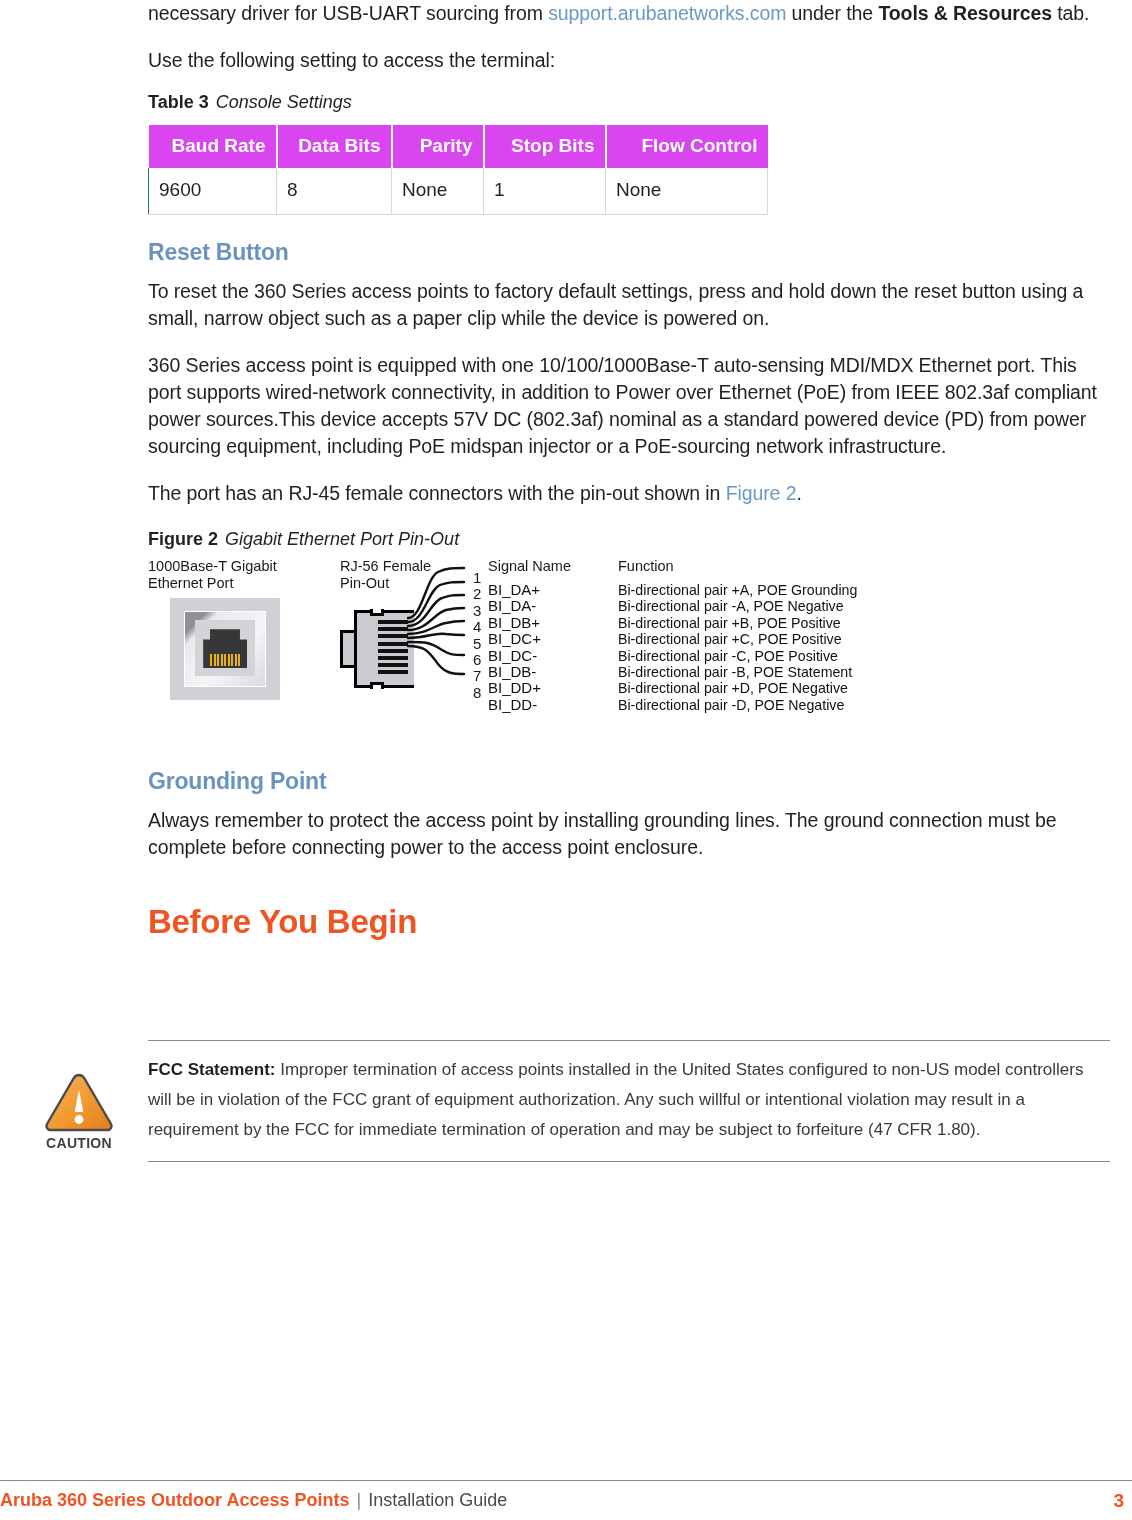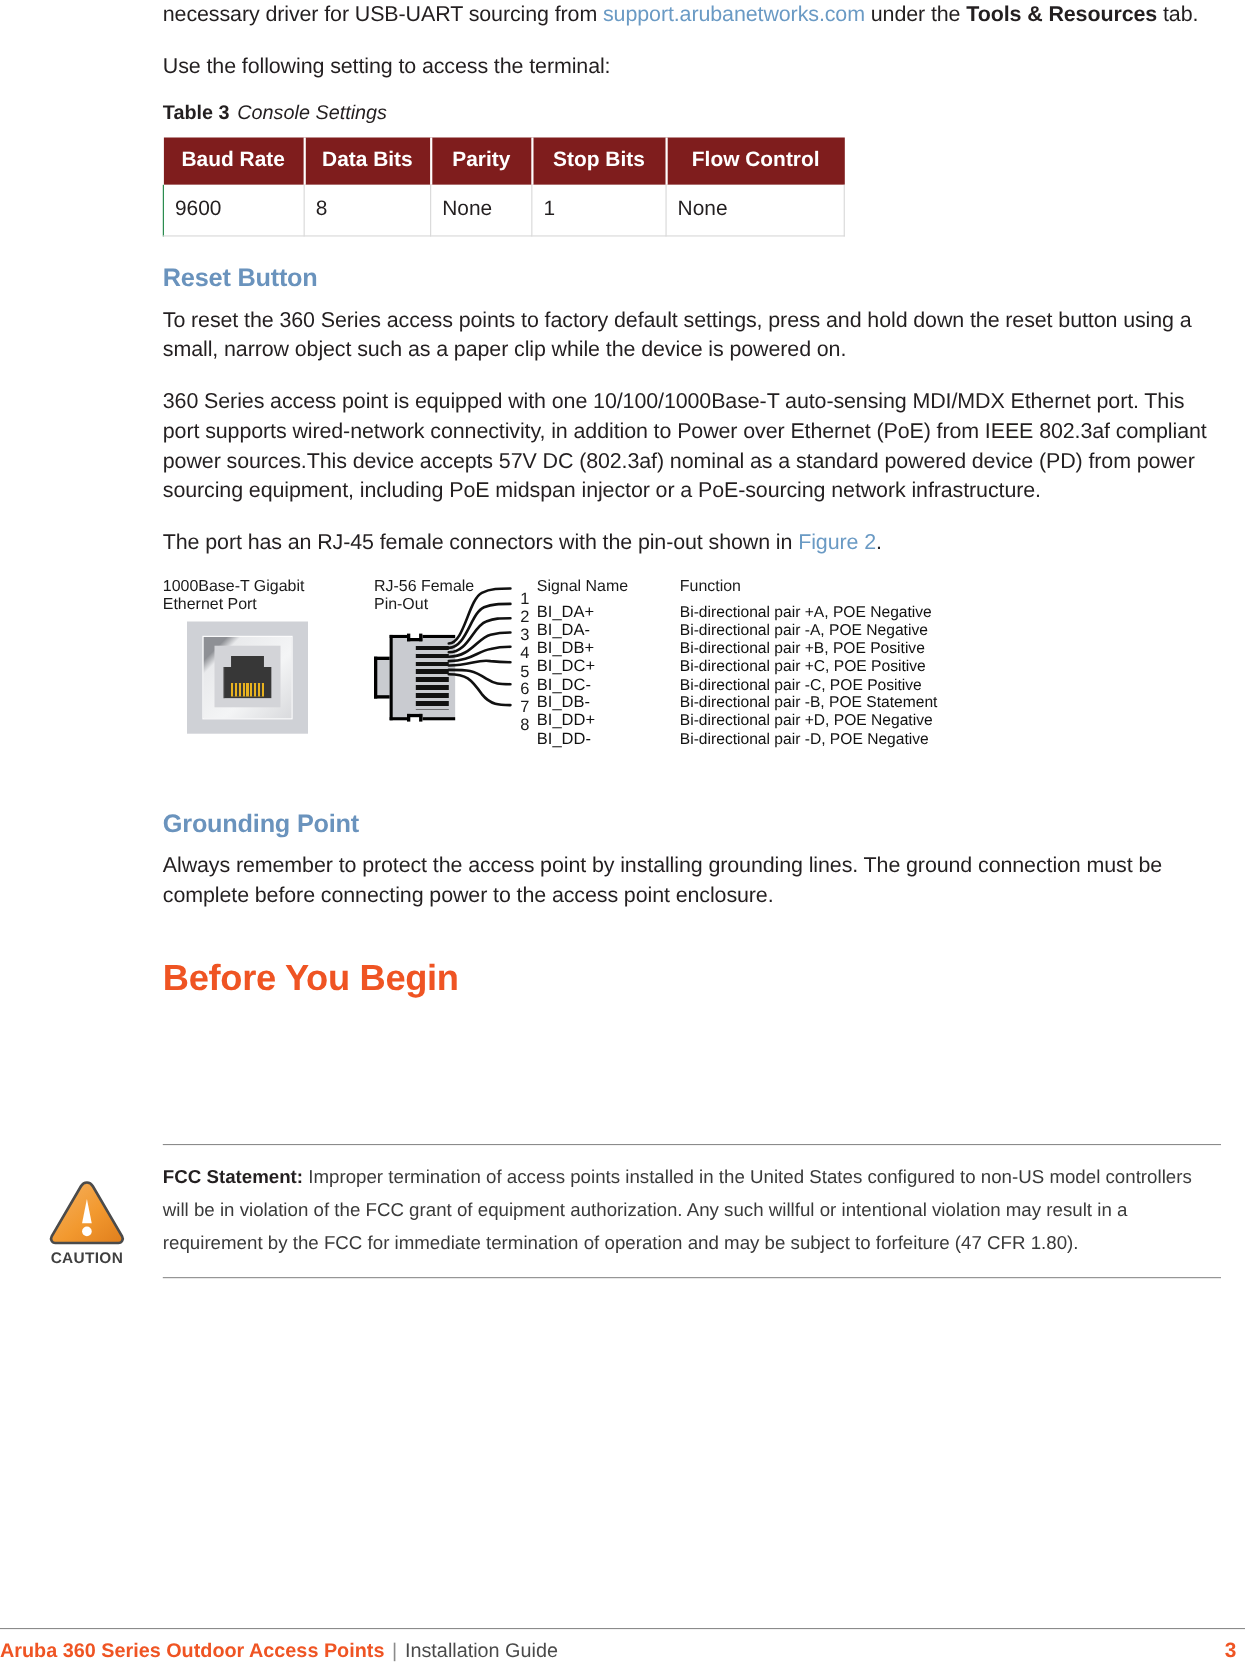--- a/index.html
+++ b/index.html
@@ -49,25 +49,25 @@
   .tbl-caption .lbl { font-weight: bold; }
   .tbl-caption .ttl { font-style: italic; padding-left: 7px; }
 
   
   table.console {
     border-collapse: collapse;
     margin: 0 0 0 0;
     table-layout: fixed;
   }
   table.console th {
-    background: #7f1d1d;
+    background: #d946ef;
     color: #ffffff;
     font-size: 19px;
     font-weight: bold;
-    text-align: center;
+    text-align: right;
     padding: 10px 10px 11px 10px;
     border-right: 2px solid #ffffff;
     vertical-align: middle;
     white-space: nowrap;
   }
   table.console th:last-child { border-right: none; }
   table.console td {
     font-size: 19px;
     color: #231f20;
     padding: 11px 10px 13px 10px;
@@ -364,20 +364,23 @@
         </tr>
       </tbody>
     </table>
 
     <h2 class="h2">Reset Button</h2>
     <p class="body">To reset the 360 Series access points to factory default settings, press and hold down the reset button using a small, narrow object such as a paper clip while the device is powered on.</p>
 
     <p class="body">360 Series access point is equipped with one 10/100/1000Base-T auto-sensing MDI/MDX Ethernet port. This port supports wired-network connectivity, in addition to Power over Ethernet (PoE) from IEEE 802.3af compliant power sources.This device accepts 57V DC (802.3af) nominal as a standard powered device (PD) from power sourcing equipment, including PoE midspan injector or a PoE-sourcing network infrastructure.</p>
     <p class="body tight"><span>The port has an RJ-45 female connectors with the pin-out shown in </span><span class="lnk">Figure 2</span><span>.</span></p>
 
+    <div class="fig-caption">
+      <span class="lbl">Figure 2</span><span class="ttl">Gigabit Ethernet Port Pin-Out</span>
+    </div>
 
     <div class="figure">
 
       <div class="fig-lbl ctr" style="left:0px; top:0px; width:160px;">
         <div>1000Base-T Gigabit</div>
         <div>Ethernet Port</div>
       </div>
 
       <div class="socket-outer">
         <div class="socket-mid">
@@ -433,21 +436,21 @@
         <div>BI_DA-</div>
         <div>BI_DB+</div>
         <div>BI_DC+</div>
         <div>BI_DC-</div>
         <div>BI_DB-</div>
         <div>BI_DD+</div>
         <div>BI_DD-</div>
       </div>
 
       <div class="fn-col">
-        <div>Bi-directional pair +A, POE Negative</div>
+        <div>Bi-directional pair +A, POE Grounding</div>
         <div>Bi-directional pair -A, POE Negative</div>
         <div>Bi-directional pair +B, POE Positive</div>
         <div>Bi-directional pair +C, POE Positive</div>
         <div>Bi-directional pair -C, POE Positive</div>
         <div>Bi-directional pair -B, POE Statement</div>
         <div>Bi-directional pair +D, POE Negative</div>
         <div>Bi-directional pair -D, POE Negative</div>
       </div>
 
     </div>

